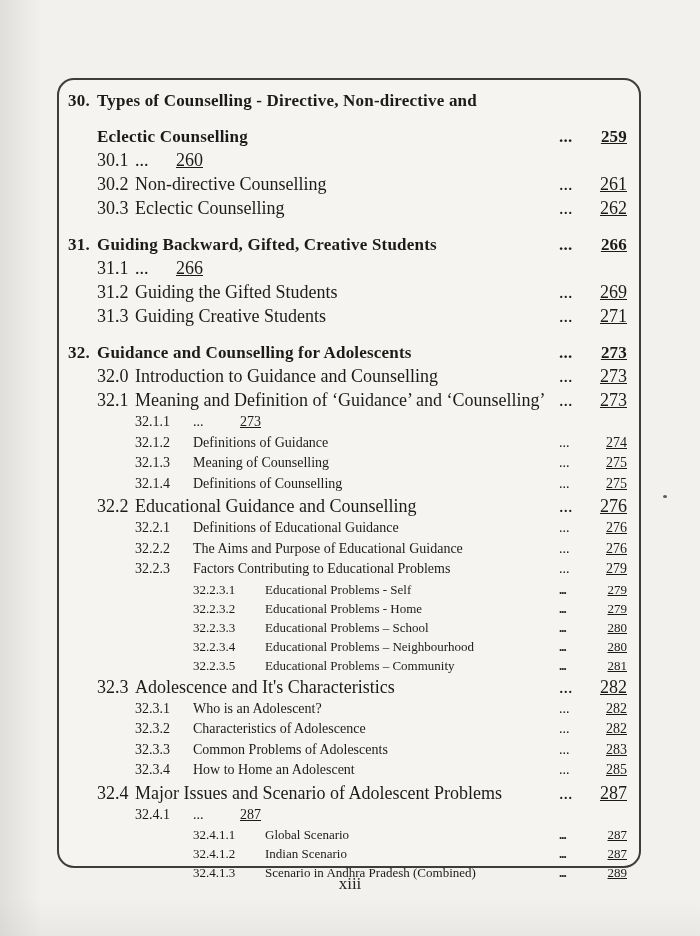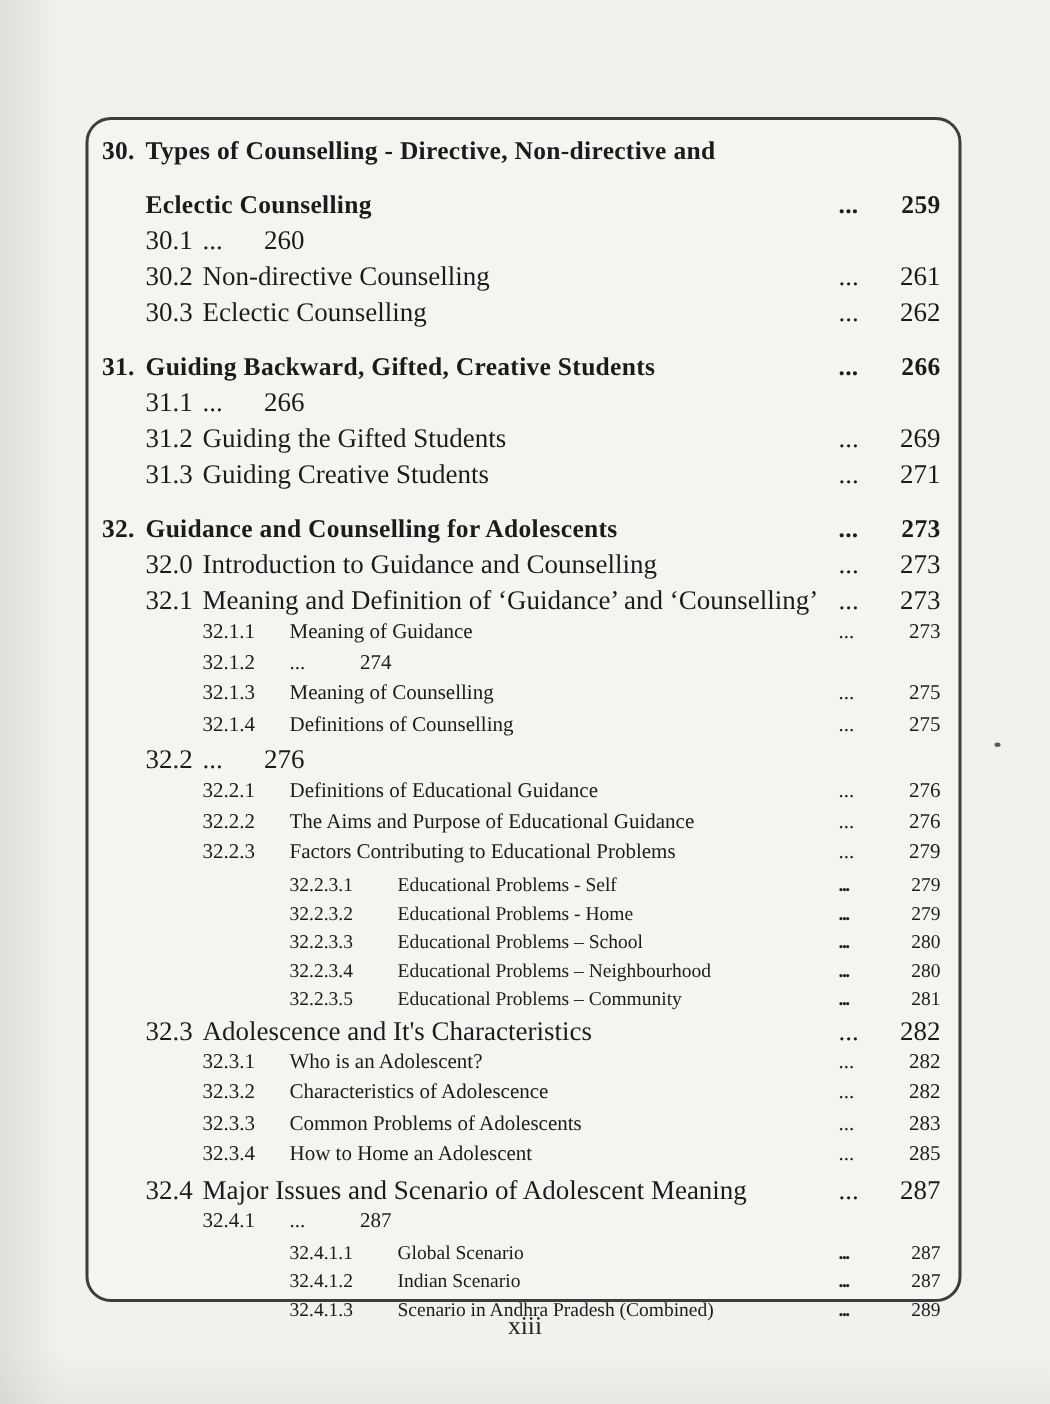--- a/index.html
+++ b/index.html
@@ -34,21 +34,21 @@
     background: #f5f4f1;
     padding: 9px 12px 0 9px;
   }
   .toc-row {
     display: flex;
     align-items: flex-start;
   }
   .toc-row .num   { flex: 0 0 auto; white-space: nowrap; }
   .toc-row .title { flex: 1 1 auto; white-space: nowrap; overflow: hidden; }
   .toc-row .dots  { flex: 0 0 24px; text-align: left; }
-  .toc-row .page  { flex: 0 0 44px; text-align: right; white-space: nowrap; }
+  .toc-row .page  { flex: 0 0 44px; text-align: right; white-space: nowrap; text-decoration: underline; }
 
   .lvl0 { font-weight: 700; font-size: 17px; line-height: 23px; margin-top: 13px; letter-spacing: 0.2px; }
   .toc-box .lvl0:first-child { margin-top: 0; }
   .lvl0 .num { flex: 0 0 29px; }
 
   .lvl1 { font-size: 18px; line-height: 24px; margin-left: 29px; }
   .lvl1 .num { flex: 0 0 38px; }
 
   .lvl2 { font-size: 14px; line-height: 20.5px; margin-left: 67px; }
   .lvl2 .num { flex: 0 0 58px; }
@@ -145,43 +145,44 @@
       <span class="page">273</span>
     </div>
     <div class="toc-row lvl1">
       <span class="num">32.1</span>
       <span class="title">Meaning and Definition of ‘Guidance’ and ‘Counselling’</span>
       <span class="dots">...</span>
       <span class="page">273</span>
     </div>
     <div class="toc-row lvl2">
       <span class="num">32.1.1</span>
-      <span class="title">Meaning of Guidance</span>
       <span class="dots">...</span>
       <span class="page">273</span>
     </div>
     <div class="toc-row lvl2">
       <span class="num">32.1.2</span>
+      <span class="title">Definitions of Guidance</span>
       <span class="dots">...</span>
       <span class="page">274</span>
     </div>
     <div class="toc-row lvl2">
       <span class="num">32.1.3</span>
       <span class="title">Meaning of Counselling</span>
       <span class="dots">...</span>
       <span class="page">275</span>
     </div>
     <div class="toc-row lvl2">
       <span class="num">32.1.4</span>
       <span class="title">Definitions of Counselling</span>
       <span class="dots">...</span>
       <span class="page">275</span>
     </div>
     <div class="toc-row lvl1">
       <span class="num">32.2</span>
+      <span class="title">Educational Guidance and Counselling</span>
       <span class="dots">...</span>
       <span class="page">276</span>
     </div>
     <div class="toc-row lvl2">
       <span class="num">32.2.1</span>
       <span class="title">Definitions of Educational Guidance</span>
       <span class="dots">...</span>
       <span class="page">276</span>
     </div>
     <div class="toc-row lvl2">
@@ -251,21 +252,21 @@
       <span class="page">283</span>
     </div>
     <div class="toc-row lvl2">
       <span class="num">32.3.4</span>
       <span class="title">How to Home an Adolescent</span>
       <span class="dots">...</span>
       <span class="page">285</span>
     </div>
     <div class="toc-row lvl1">
       <span class="num">32.4</span>
-      <span class="title">Major Issues and Scenario of Adolescent Meaning</span>
+      <span class="title">Major Issues and Scenario of Adolescent Problems</span>
       <span class="dots">...</span>
       <span class="page">287</span>
     </div>
     <div class="toc-row lvl2">
       <span class="num">32.4.1</span>
       <span class="dots">...</span>
       <span class="page">287</span>
     </div>
     <div class="toc-row lvl3">
       <span class="num">32.4.1.1</span>

